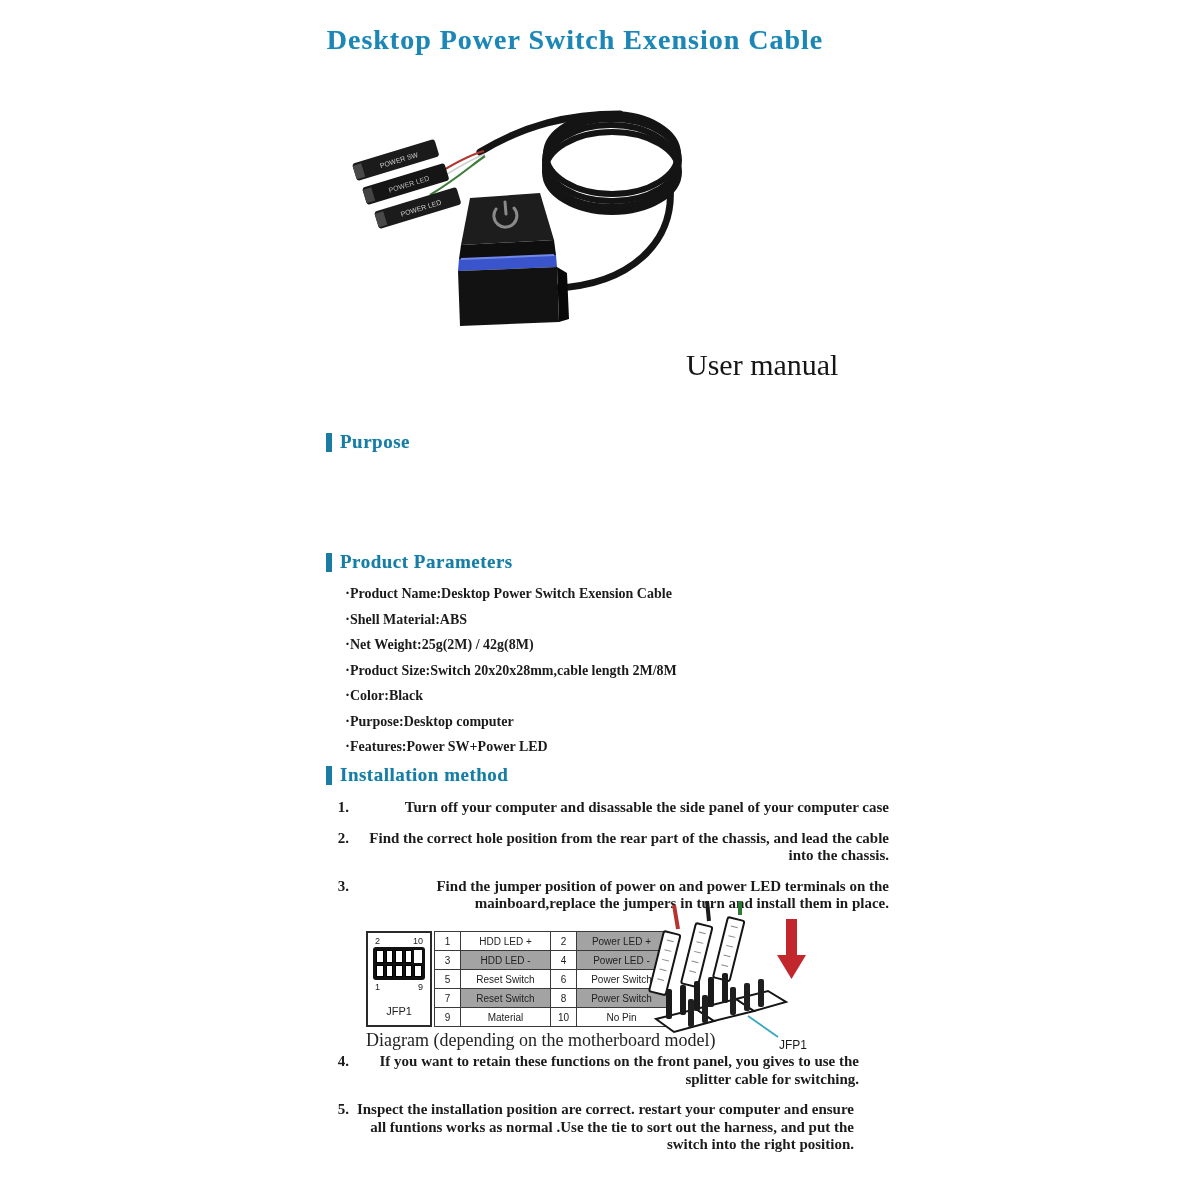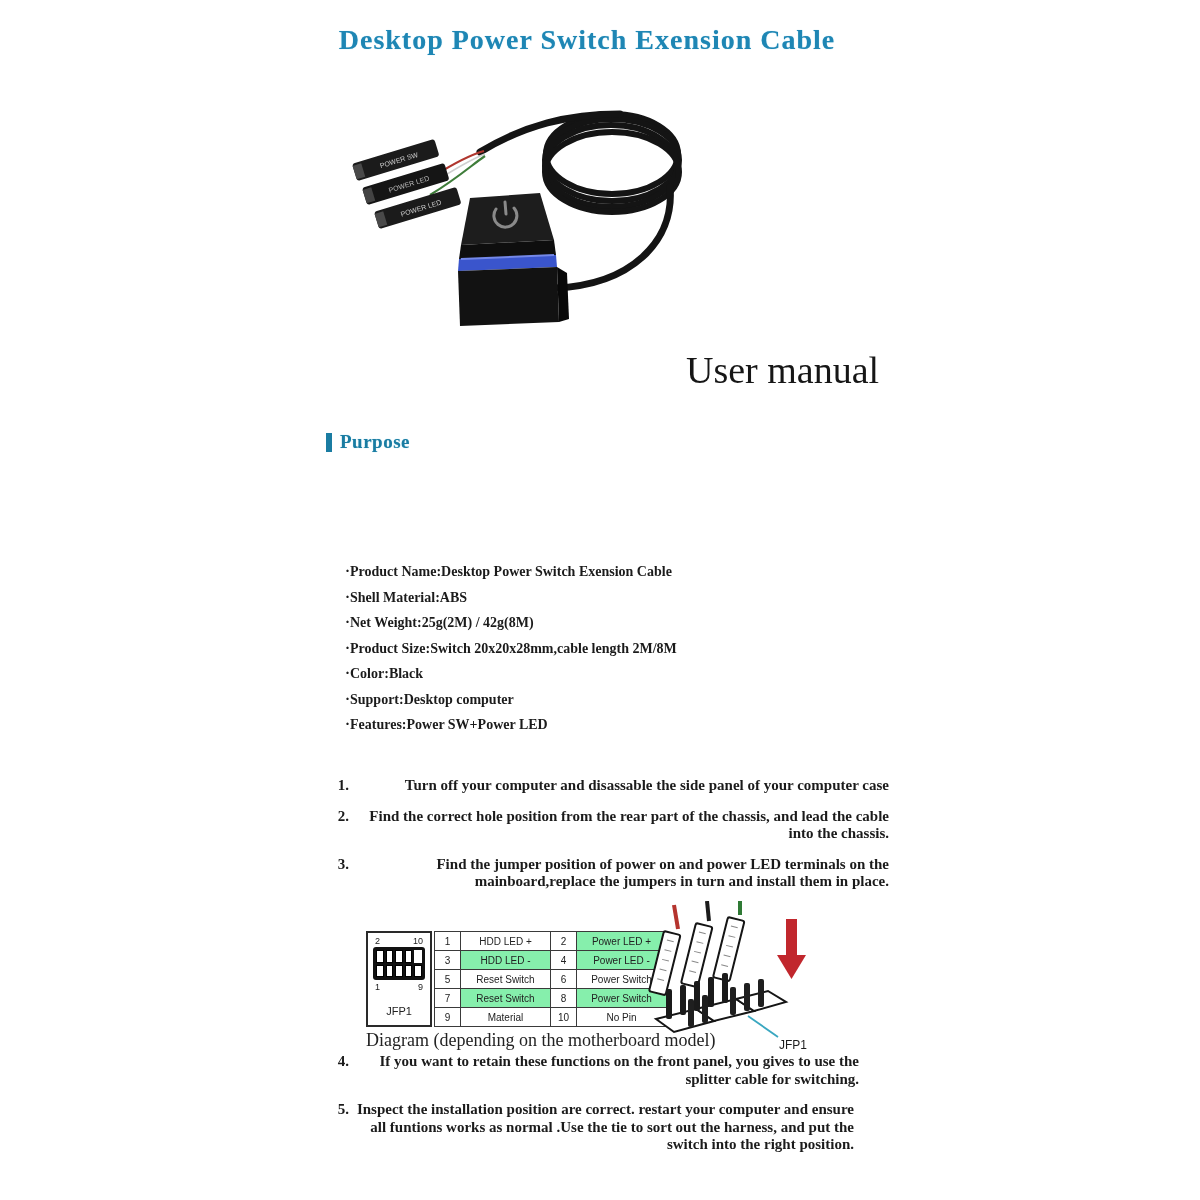--- a/index.html
+++ b/index.html
@@ -4,25 +4,24 @@
 <style>
   html,body { margin:0; padding:0; background:#ffffff; }
   .page {
     position:relative; width:1200px; height:1200px; background:#ffffff;
     font-family:"Liberation Serif", serif; color:#1c1c1c; overflow:hidden;
   }
   .title {
     position:absolute; top:24px; left:0; width:1150px; text-align:center;
     font-size:28px; font-weight:bold; letter-spacing:1px; color:#1e86b4; margin:0;
     text-shadow:0 0 1px #9fd4e8;
-    padding-left:12px;
   }
   .product-photo { position:absolute; left:330px; top:92px; width:390px; height:245px; }
   .user-manual {
-    position:absolute; left:686px; top:348px; font-size:38px; color:#161616;
+    position:absolute; left:686px; top:348px; font-size:30px; color:#161616;
   }
   .sec { position:absolute;text-align:right; }
   .sec-head { display:flex; align-items:center; margin:0; }
   .sec-bar { width:6px; height:19px; background:#1a7ca2; margin-right:8px; }
   .sec-title {
     font-size:19px; font-weight:bold; color:#1a7ca2; letter-spacing:0.5px;
     text-shadow:0 0 1px #8fd0e4;
   }
   .purpose-body {
     margin:9px 0 0 13px; width:470px; font-size:15px; font-weight:bold;
@@ -56,21 +55,21 @@
   .pin.empty { border:none; }
   .pinbox-name { position:absolute; left:0; right:0; bottom:8px; text-align:center; font-size:11px; color:#222; }
 
   table.jtable { border-collapse:collapse; font-family:"Liberation Sans", sans-serif; margin-left:2px; }
   table.jtable td {
     border:1.6px solid #3a3a3a; text-align:center; font-size:10px; color:#222;
     height:16.3px; padding:0 2px; box-sizing:border-box;
   }
   td.c-num { width:26px; }
   td.c-lab { width:90px; }
-  td.shade { background:#86efac;margin-left:24px; }
+  td.shade { background:#a3a3a3;margin-left:24px; }
 
   .diagram-caption { position:absolute; left:366px; top:1030px; font-size:18px; color:#232323; }
   .illo { position:absolute; left:636px; top:901px; width:195px; height:155px; }
 </style>
 </head>
 <body>
 
 <div class="page">
 
   <h1 class="title">Desktop Power Switch Exension Cable</h1>
@@ -127,20 +126,24 @@
   <div class="user-manual">User manual</div>
 
   <section class="sec" style="left:326px; top:431px;">
     <h2 class="sec-head">
       <span class="sec-bar"></span>
       <span class="sec-title">Purpose</span>
     </h2>
   </section>
 
   <section class="sec" style="left:326px; top:551px;">
+    <h2 class="sec-head">
+      <span class="sec-bar"></span>
+      <span class="sec-title">Product Parameters</span>
+    </h2>
     <div class="param-list">
       <div class="param-item">
           <span class="param-dot">·</span>
           <span>Product Name:Desktop Power Switch Exension Cable</span>
         </div>
       <div class="param-item">
           <span class="param-dot">·</span>
           <span>Shell Material:ABS</span>
         </div>
       <div class="param-item">
@@ -150,30 +153,34 @@
       <div class="param-item">
           <span class="param-dot">·</span>
           <span>Product Size:Switch 20x20x28mm,cable length 2M/8M</span>
         </div>
       <div class="param-item">
           <span class="param-dot">·</span>
           <span>Color:Black</span>
         </div>
       <div class="param-item">
           <span class="param-dot">·</span>
-          <span>Support:Desktop computer</span>
+          <span>Purpose:Desktop computer</span>
         </div>
       <div class="param-item">
           <span class="param-dot">·</span>
           <span>Features:Power SW+Power LED</span>
         </div>
     </div>
   </section>
 
   <section class="sec" style="left:326px; top:764px;">
+    <h2 class="sec-head">
+      <span class="sec-bar"></span>
+      <span class="sec-title">Installation method</span>
+    </h2>
     <div class="step-list install-steps">
       <div class="step">
         <span class="step-num">1.</span>
         <span class="step-text">Turn off your computer and disassable the side panel of your computer case</span>
       </div>
       <div class="step">
         <span class="step-num">2.</span>
         <span class="step-text">Find the correct hole position from the rear part of the chassis, and lead the cable into the chassis.</span>
       </div>
       <div class="step">

